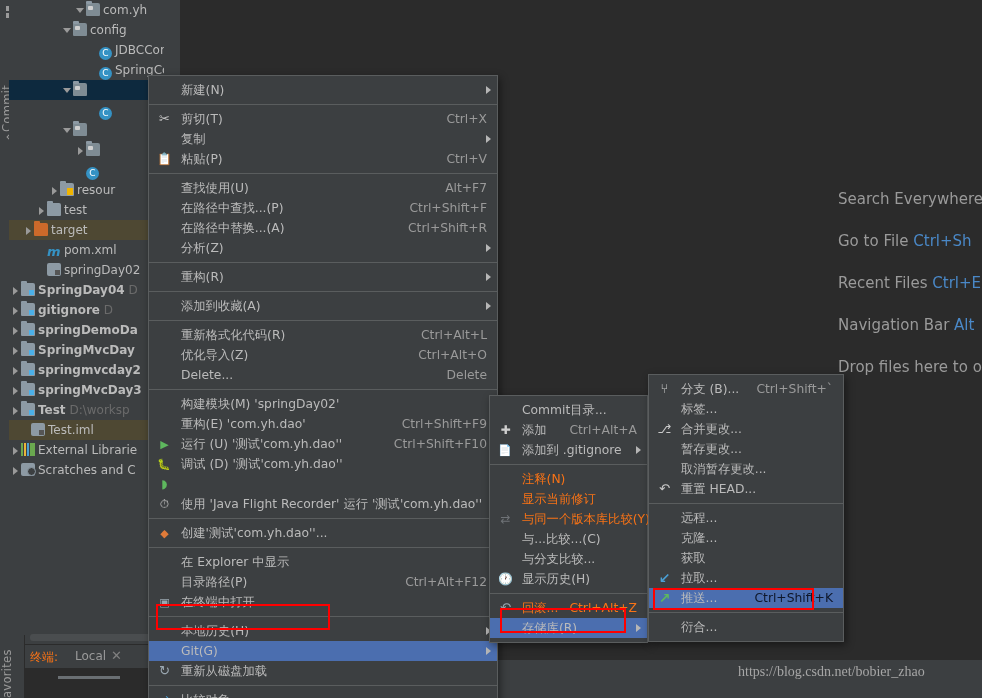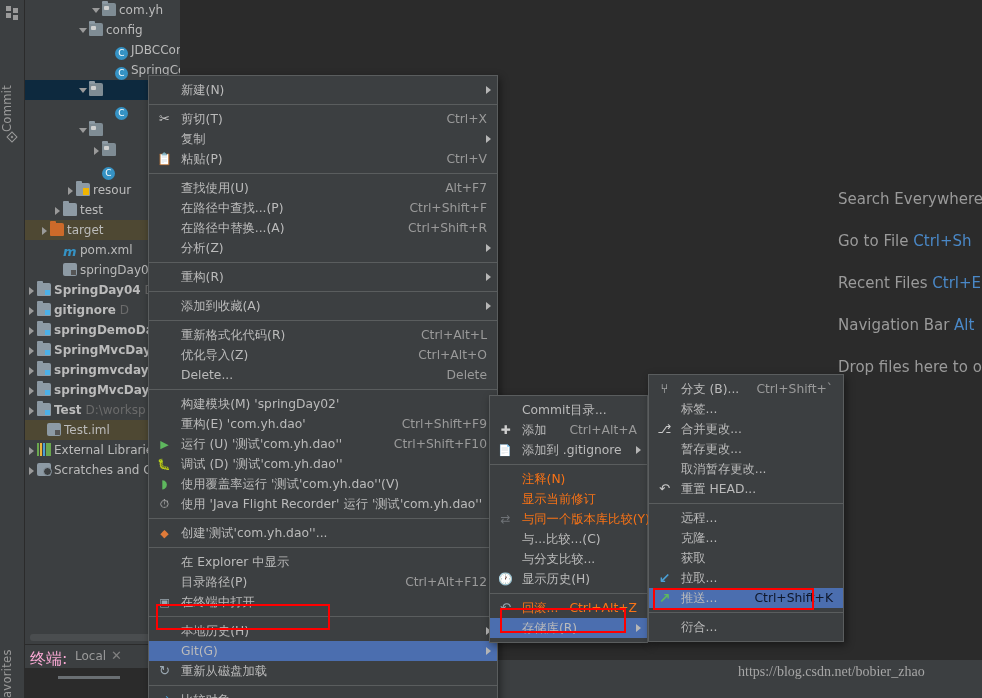--- a/index.html
+++ b/index.html
@@ -28,21 +28,21 @@
   .strip-icon { position:absolute; left:6px; width:13px; height:13px; }
   .sq { position:absolute; width:5px; height:5px; background:#9a9a9a; }
   .diamond {
     position:absolute; left:8px; width:8px; height:8px; border:1.4px solid #9a9a9a;
     transform: rotate(45deg);
   }
   .diamond:after{ content:""; position:absolute; left:2px; top:2px; width:2px;height:2px;background:#9a9a9a;}
 
   
   .tree {
-    position: absolute; left: 25px; top: 0; width: 155px; height: 635px;
+    position: absolute; left: 9px; top: 0; width: 155px; height: 635px;
     background: #3c3f41; overflow: hidden;
   }
   .trow {
     position: relative; height: 20px; line-height: 20px;
     white-space: nowrap; font-size: 12px; color: #bbbbbb;
     padding-left: 2px;
   }
   .trow.sel-blue { background: #0d293e; }
   .trow.sel-brown { background: #4e4833; }
   .arrow {
@@ -94,21 +94,21 @@
     position:absolute; left:738px; top:664px; font-size:14px; color:#a6a6a6; white-space:nowrap;font-family:Liberation Serif, serif;
   }
 
   
   .term-sep { position:absolute; left:25px; top:632px; width:155px; height:12px; background:#3c3f41;}
   .term-scroll { position:absolute; left:30px; top:634px; width:140px; height:7px; background:#4a4d4f; border-radius:3px;}
   .term-bar {
     position:absolute; left:25px; top:644px; width:160px; height:24px;
     background:#3c3f41; border-top:1px solid #2b2b2b;
   }
-  .term-label { position:absolute; left:5px; top:4px; font-size:16px; color:#f9a8d4; }
+  .term-label { position:absolute; left:5px; top:4px; font-size:12px; color:#f97316; }
   .term-tab { position:absolute; left:50px; top:4px; font-size:12px; color:#9a9a9a; }
   .term-x { position:absolute; left:86px; top:3px; font-size:13px; color:#808080; }
   .term-plus { position:absolute; left:140px; top:0px; font-size:18px; color:#4a9fd4; }
   .term-underline { position:absolute; left:58px; top:676px; width:62px; height:3px; background:#6a6f73;}
   .term-body { position:absolute; left:25px; top:668px; width:160px; height:30px; background:#2b2b2b;}
 
   
   .menu {
     position: absolute;
     background: #3c3f41;
@@ -261,21 +261,21 @@
       <div class="mi"><span>添加到收藏(A)</span><span class="sub-arrow"></span></div>
       <div class="sep"></div>
       <div class="mi"><span>重新格式化代码(R)</span><span class="sc">Ctrl+Alt+L</span></div>
       <div class="mi"><span>优化导入(Z)</span><span class="sc">Ctrl+Alt+O</span></div>
       <div class="mi"><span>Delete...</span><span class="sc">Delete</span></div>
       <div class="sep"></div>
       <div class="mi"><span>构建模块(M) 'springDay02'</span></div>
       <div class="mi"><span>重构(E) 'com.yh.dao'</span><span class="sc">Ctrl+Shift+F9</span></div>
       <div class="mi"><span class="micon g-play"></span><span>运行 (U) '测试'com.yh.dao''</span><span class="sc">Ctrl+Shift+F10</span></div>
       <div class="mi"><span class="micon g-bug"></span><span>调试 (D) '测试'com.yh.dao''</span></div>
-      <div class="mi"><span class="micon g-cov"></span><span>使用覆盖率运行  '测试'com.yh.dao''(V)</span></div>
+      <div class="mi"><span class="micon g-cov"></span></div>
       <div class="mi"><span class="micon g-jfr"></span><span>使用 'Java Flight Recorder' 运行 '测试'com.yh.dao''</span></div>
       <div class="sep"></div>
       <div class="mi"><span class="micon g-create"></span><span>创建'测试'com.yh.dao''...</span></div>
       <div class="sep"></div>
       <div class="mi"><span>在 Explorer 中显示</span></div>
       <div class="mi"><span>目录路径(P)</span><span class="sc">Ctrl+Alt+F12</span></div>
       <div class="mi"><span class="micon g-term"></span><span>在终端中打开</span></div>
       <div class="sep"></div>
       <div class="mi"><span>本地历史(H)</span><span class="sub-arrow"></span></div>
       <div class="mi sel"><span>Git(G)</span><span class="sub-arrow"></span></div>

